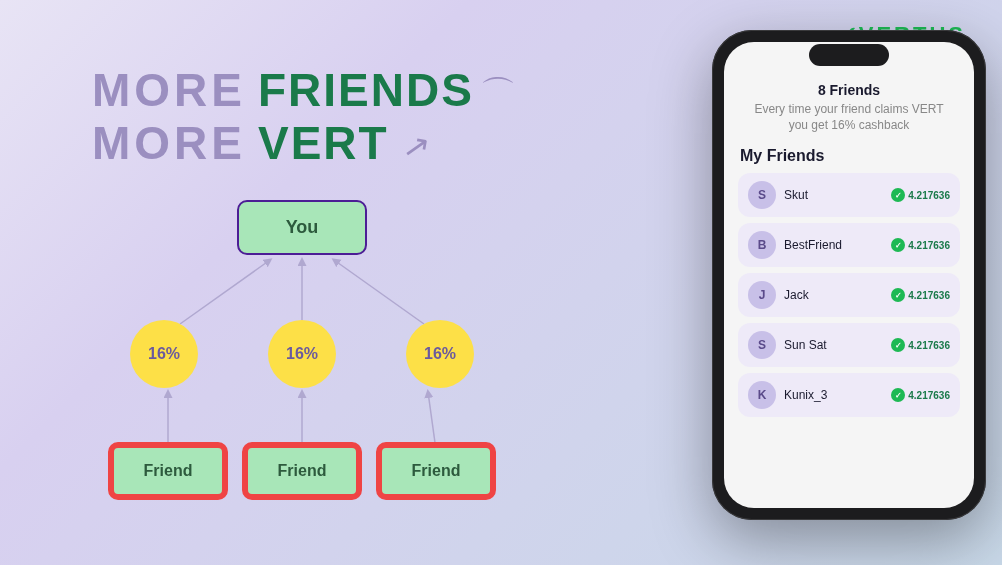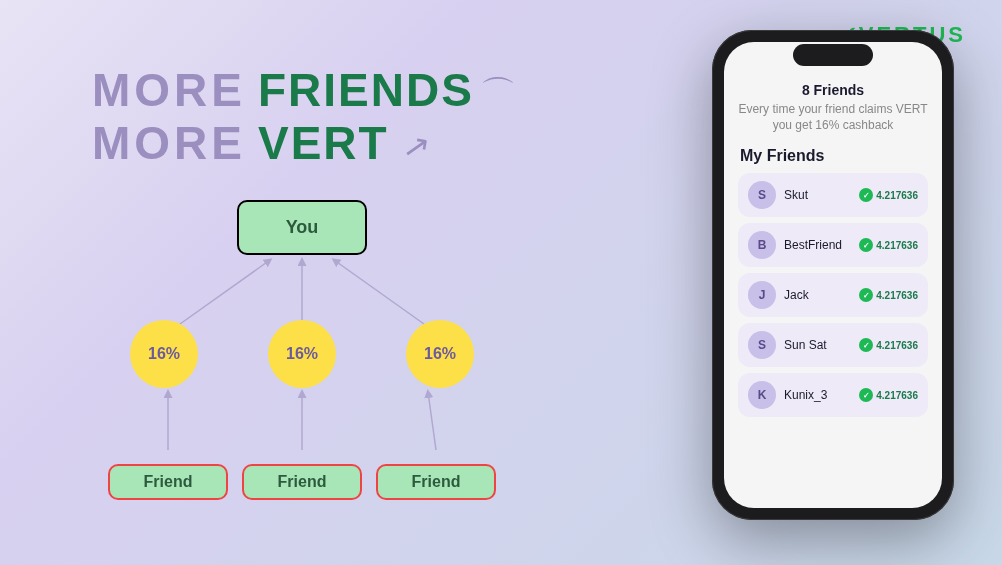--- a/index.html
+++ b/index.html
@@ -79,21 +79,21 @@
       height: 300px;
       margin-top: 20px;
     }
 
     .you-node {
       position: absolute;
       top: 0;
       left: 50%;
       transform: translateX(-50%);
       background: #a8e6b8;
-      border: 2px solid #000000;
+      border: 2px solid #4c1d95;
       border-radius: 10px;
       width: 130px;
       height: 55px;
       display: flex;
       align-items: center;
       justify-content: center;
       font-size: 18px;
       font-weight: 600;
       color: #2d5a3d;
     }
@@ -111,24 +111,24 @@
       font-weight: 700;
       color: #6b5a9e;
     }
     .percent-left { top: 120px; left: 38px; }
     .percent-center { top: 120px; left: 50%; transform: translateX(-50%); }
     .percent-right { top: 120px; right: 38px; }
 
     .friend-node {
       position: absolute;
       background: #a8e6b8;
-      border: 2px solid #ef4444;
+      border: 6px solid #ef4444;
       border-radius: 10px;
       width: 120px;
-      height: 36px;
+      height: 58px;
       display: flex;
       align-items: center;
       justify-content: center;
       font-size: 16px;
       font-weight: 600;
       color: #2d5a3d;
     }
     .friend-left { bottom: 0; left: 16px; }
     .friend-center { bottom: 0; left: 50%; transform: translateX(-50%); }
     .friend-right { bottom: 0; right: 16px; }
@@ -145,21 +145,21 @@
     
     .phone-wrapper {
       position: absolute;
       right: 60px;
       top: 30px;
       width: 230px;
       height: 490px;
     }
 
     .phone-outer {
-      width: 242px;
+      width: 274px;
       height: 490px;
       background: #1c1c1e;
       border-radius: 40px;
       padding: 12px;
       box-shadow: 0 20px 60px rgba(0,0,0,0.35), inset 0 0 0 1px #3a3a3c;
       position: relative;
     }
 
     .phone-notch {
       position: absolute;

